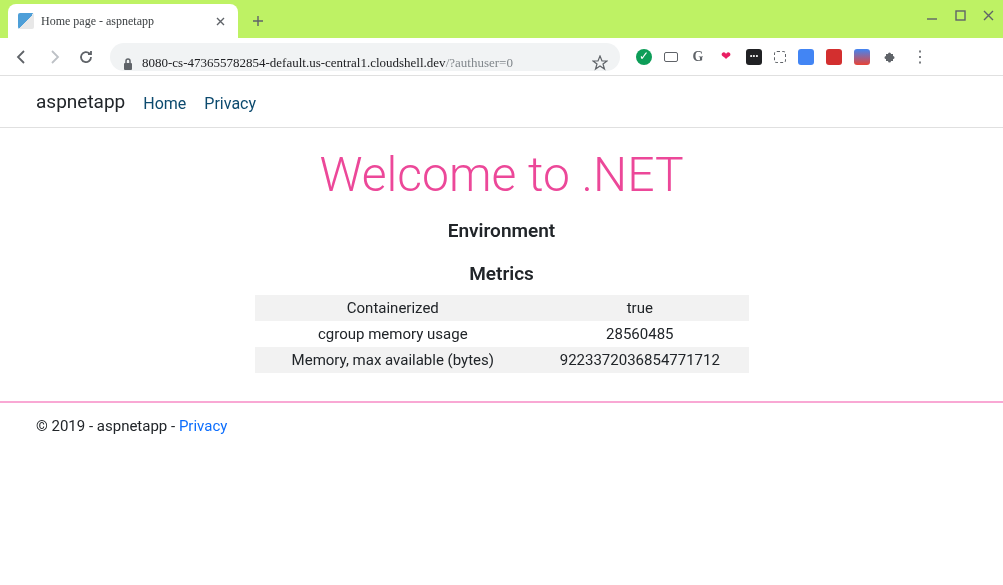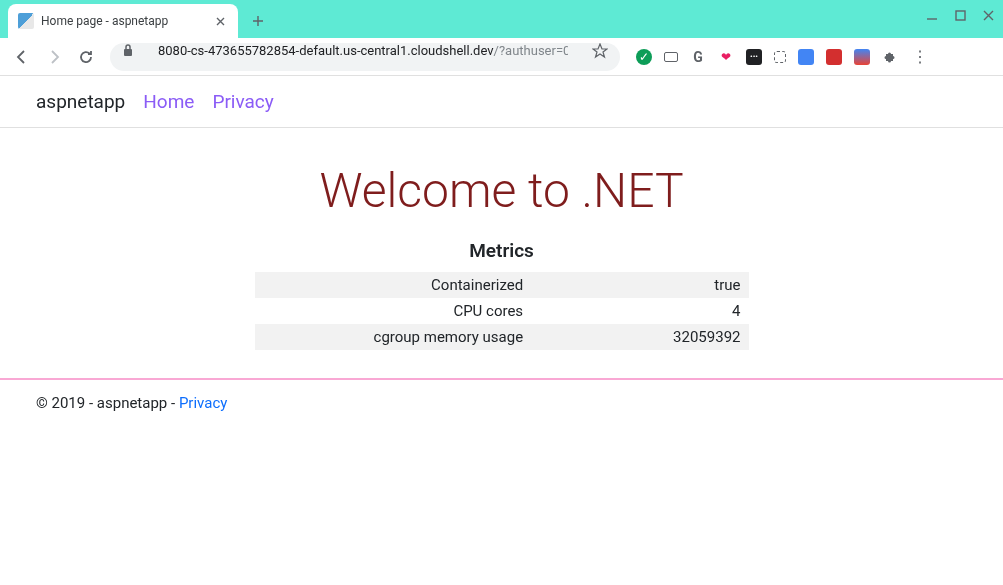--- a/index.html
+++ b/index.html
@@ -1,32 +1,32 @@
 <!DOCTYPE html>
 <html><head>
   <meta charset="utf-8">
   <style>
     * { margin: 0; padding: 0; box-sizing: border-box; }
     body { font-family: -apple-system, BlinkMacSystemFont, "Segoe UI", Roboto, Arial, sans-serif; background: #fff; width: 1003px; height: 585px; overflow: hidden; }
     
     
-    .browser-chrome { background: #5eead4; }
+    .browser-chrome { background: #bef264; font-family: Liberation Serif, serif; }
     .tab-bar { display: flex; align-items: flex-end; height: 38px; padding-left: 8px; position: relative; }
     .tab { background: #fff; height: 34px; display: flex; align-items: center; padding: 0 10px; border-radius: 8px 8px 0 0; width: 230px; gap: 7px; position: relative; }
     .tab-favicon { width: 16px; height: 16px; background: linear-gradient(135deg,#4e9fd8 0%,#4e9fd8 50%,#e8e8e8 50%); border-radius: 2px; flex-shrink: 0; }
     .tab-title { font-size: 12px; color: #3c4043; flex: 1; white-space: nowrap; overflow: hidden; text-overflow: ellipsis; }
     .tab-close { width: 16px; height: 16px; display: flex; align-items: center; justify-content: center; color: #5f6368; font-size: 14px; cursor: pointer; }
     .new-tab { width: 28px; height: 28px; display: flex; align-items: center; justify-content: center; color: #5f6368; font-size: 18px; margin-left: 6px; margin-bottom: 3px; cursor: pointer; }
     .window-controls { position: absolute; right: 8px; top: 8px; display: flex; gap: 14px; color: #5f6368; }
     .window-controls span { width: 14px; height: 14px; display: flex; align-items: center; justify-content: center; cursor: pointer; font-size: 14px; }
     
     .toolbar { background: #fff; height: 38px; display: flex; align-items: center; padding: 0 8px; gap: 4px; border-bottom: 1px solid #e0e0e0; }
     .nav-btn { width: 28px; height: 28px; display: flex; align-items: center; justify-content: center; color: #5f6368; border-radius: 50%; cursor: pointer; }
     .nav-btn.disabled { color: #bdc1c6; }
-    .address-bar { flex: 1; height: 28px; background: #f1f3f4; border-radius: 14px; display: flex; align-items: flex-start; padding: 0 12px; margin: 0 6px; gap: 24px; max-width: 510px; }
+    .address-bar { flex: 1; height: 28px; background: #f1f3f4; border-radius: 14px; display: flex; align-items: flex-end; padding: 0 12px; margin: 0 6px; gap: 8px; max-width: 510px; }
     .lock-icon { color: #5f6368; font-size: 12px; }
     .url-text { font-size: 13px; color: #202124; flex: 1; white-space: nowrap; overflow: hidden; }
     .url-text .faded { color: #80868b; }
     .star-icon { color: #5f6368; font-size: 16px; }
     .ext-icons { display: flex; gap: 12px; align-items: center; padding: 0 6px; }
     .ext-icon { width: 16px; height: 16px; border-radius: 3px; display: flex; align-items: center; justify-content: center; font-size: 12px; }
     .ext1 { background: #0d9d58; color: #fff; border-radius: 50%; }
     .ext2 { border: 1.5px solid #5f6368; width: 14px; height: 10px; border-radius: 2px; }
     .ext3 { color: #5f6368; font-weight: bold; font-size: 14px; }
     .ext4 { color: #e91e63; }
@@ -35,31 +35,31 @@
     .ext7 { background: #4285f4; }
     .ext8 { background: #d32f2f; }
     .ext9 { background: linear-gradient(#4285f4,#ea4335); border-radius: 3px; }
     .ext10 { color: #5f6368; }
     .menu-dots { color: #5f6368; font-size: 16px; cursor: pointer; padding: 0 4px; }
     
     
     .page { background: #fff; }
     .navbar { display: flex; align-items: flex-end; padding: 14px 36px; border-bottom: 1px solid #e0e0e0; gap: 18px; }
     .brand { font-size: 19px; color: #212529; }
-    .nav-link { font-size: 19px; color: #8b5cf6; text-decoration: none; cursor: pointer; }
+    .nav-link { font-size: 16px; color: #0c4a6e; text-decoration: none; cursor: pointer; }
     
     .content { text-align: center; padding-top: 18px; }
-    .main-title { font-size: 48px; font-weight: 300; color: #7f1d1d; margin-bottom: 16px; margin-top: 16px; }
+    .main-title { font-size: 48px; font-weight: 300; color: #ec4899; margin-bottom: 16px; }
     .section-title { font-size: 19px; font-weight: 600; color: #212529; margin-bottom: 10px; }
     .env-line { font-size: 15px; color: #212529; margin-bottom: 18px; }
     .metrics-title { margin-top: 20px; }
     
     .metrics-table { margin: 8px auto 0; width: 494px; border-collapse: collapse; }
     .metrics-table tr:nth-child(odd) { background: #f2f2f2; }
-    .metrics-table td { text-align: right; padding: 4px 8px; font-size: 15px; color: #212529; }
+    .metrics-table td { text-align: center; padding: 4px 8px; font-size: 15px; color: #212529; }
     .metrics-table td:first-child { width: 56%; }
     
     .footer { border-top: 2px solid #f9a8d4; padding: 14px 36px; margin-top: 28px; font-size: 15px; color: #212529; text-align: left; }
     .footer a { color: #0d6efd; text-decoration: none; cursor: pointer; }
     
     svg { display: block; }
   </style>
 </head>
 <body>
 
@@ -152,34 +152,35 @@
 
 <div class="page">
   <div class="navbar">
     <span class="brand">aspnetapp</span>
     <a class="nav-link">Home</a>
     <a class="nav-link">Privacy</a>
   </div>
 
   <div class="content">
     <h1 class="main-title">Welcome to .NET</h1>
+    <h3 class="section-title">Environment</h3>
     <h3 class="section-title metrics-title">Metrics</h3>
     <table class="metrics-table">
       <tbody>
           <tr>
             <td>Containerized</td>
             <td>true</td>
           </tr>
       <tr>
-            <td>CPU cores</td>
-            <td>4</td>
+            <td>cgroup memory usage</td>
+            <td>28560485</td>
           </tr>
       <tr>
-            <td>cgroup memory usage</td>
-            <td>32059392</td>
+            <td>Memory, max available (bytes)</td>
+            <td>9223372036854771712</td>
           </tr>
     </tbody>
       </table>
   </div>
 
   <div class="footer">
     <span>© 2019 - aspnetapp - </span><a>Privacy</a>
   </div>
 </div>
 

